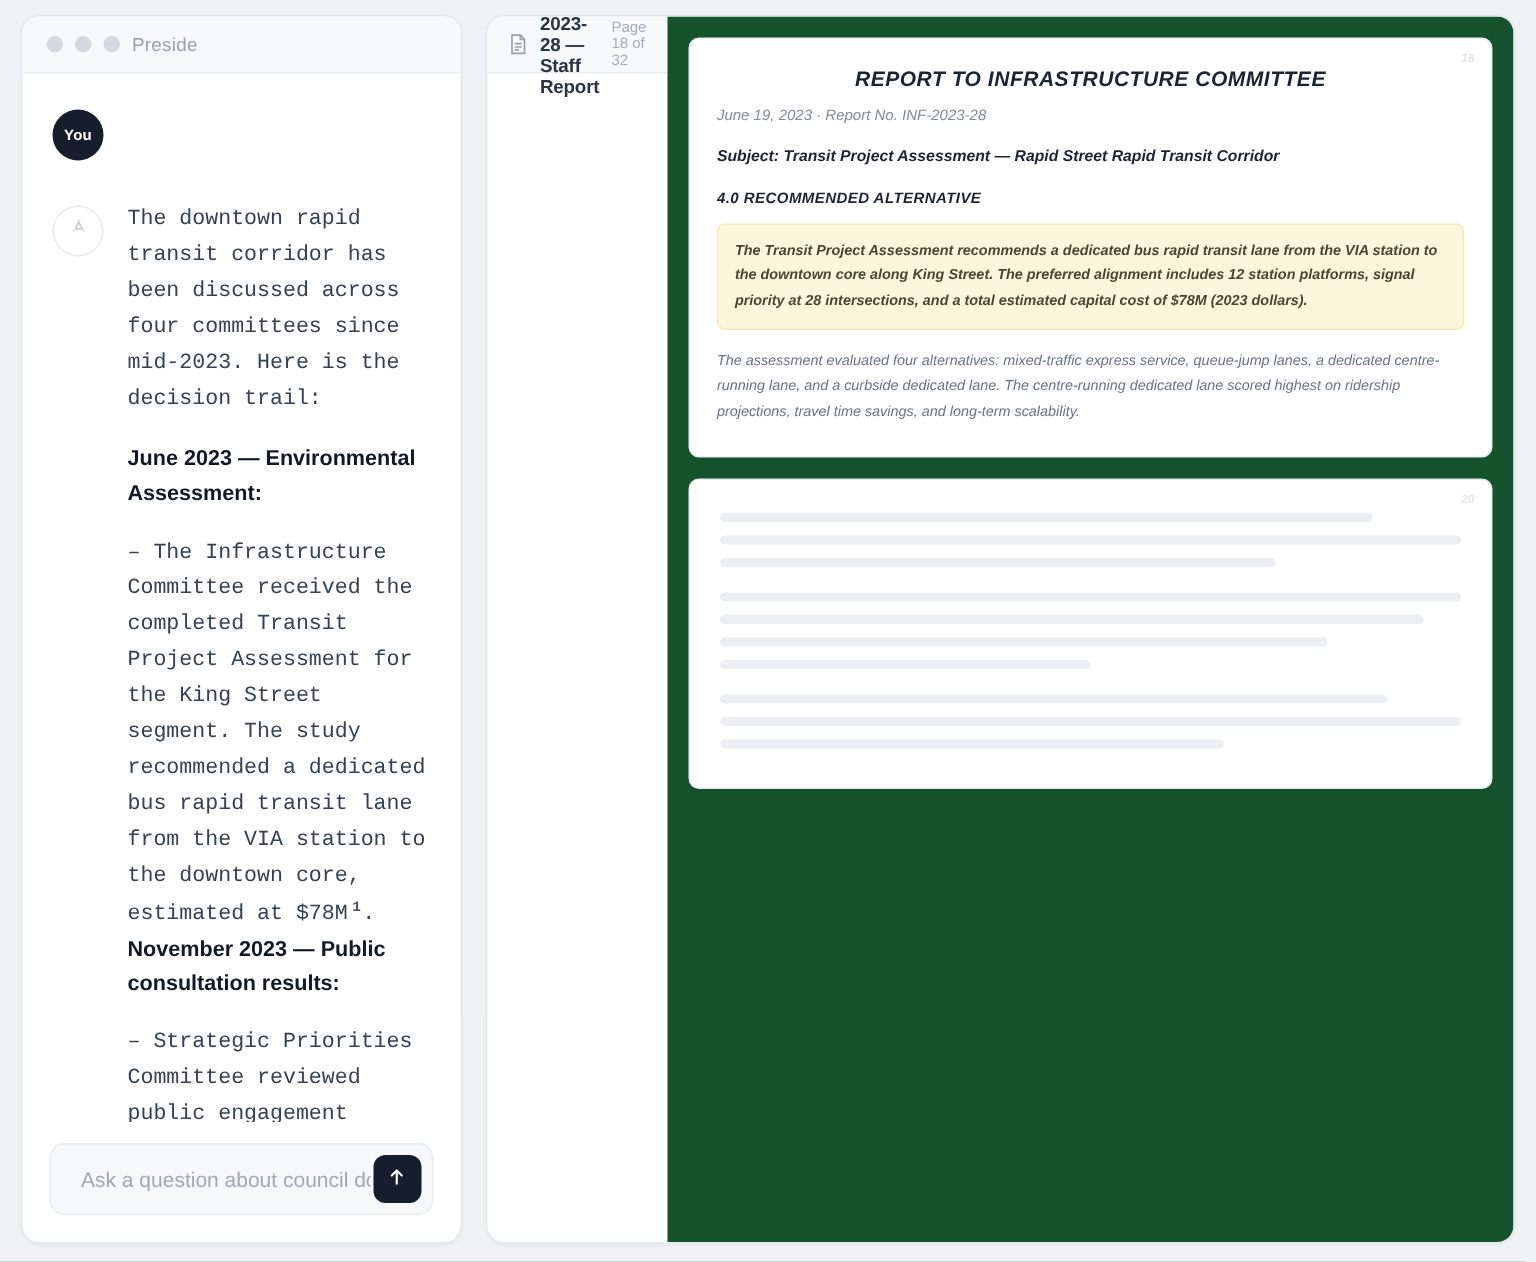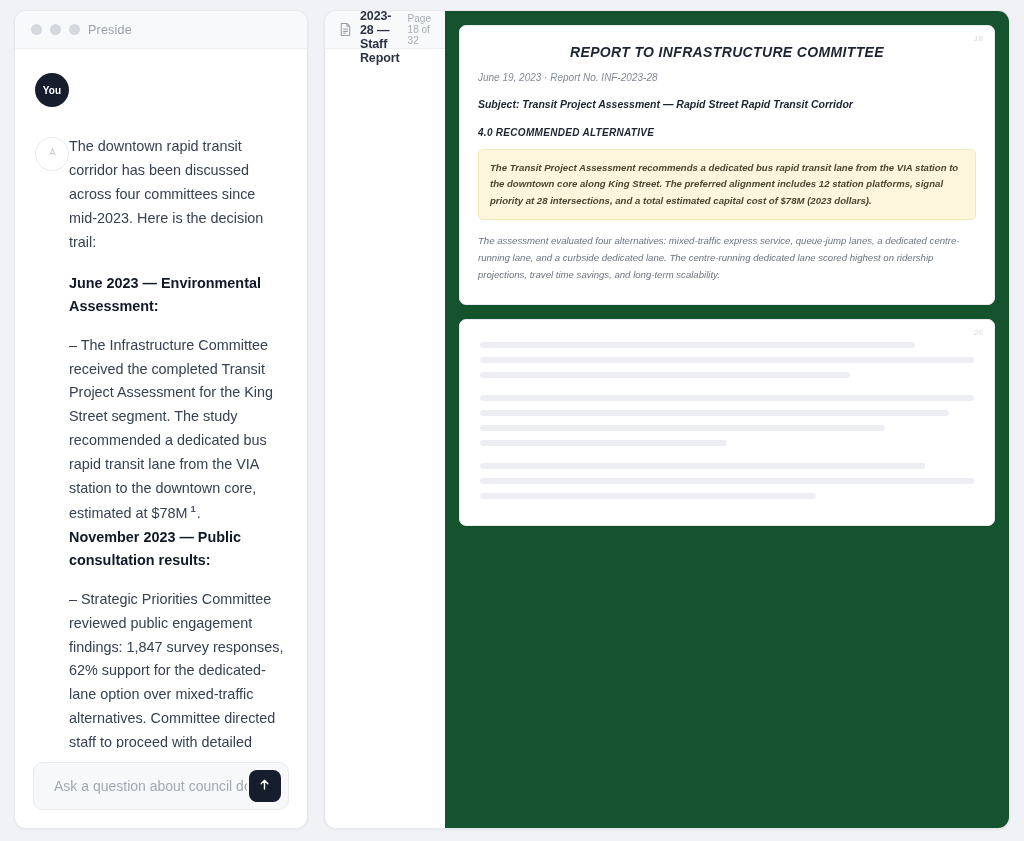--- a/index.html
+++ b/index.html
@@ -46,21 +46,21 @@
     color: #9aa0ab;
     letter-spacing: .2px;
   }
 
   .chat-scroll {
     flex: 1 1 auto;
     overflow: hidden;
     padding: 22px 20px 0 20px;
   }
 
-  .msg { display: flex; }
+  .msg { display: flex; gap: 16px; }
   .msg + .msg { margin-top: 28px; }
   .avatar {
     flex: 0 0 34px;
     width: 34px; height: 34px;
     border-radius: 50%;
     display: flex; align-items: center; justify-content: center;
     margin-top: 2px;
   }
   .avatar.user {
     background: #161d2d;
@@ -81,20 +81,21 @@
     font-weight: 700;
     line-height: 1.48;
     color: #111827;
     letter-spacing: -.1px;
   }
   .p {
     font-size: 14.4px;
     line-height: 1.66;
     color: #374151;
     margin: 0 0 17px 0;
+    font-family: Liberation Mono, monospace;
   }
   .p:last-child { margin-bottom: 0; }
   .h {
     font-size: 14.4px;
     line-height: 1.6;
     font-weight: 700;
     color: #111827;
     margin: 0 0 16px 0;
   }
   sup.cite {

